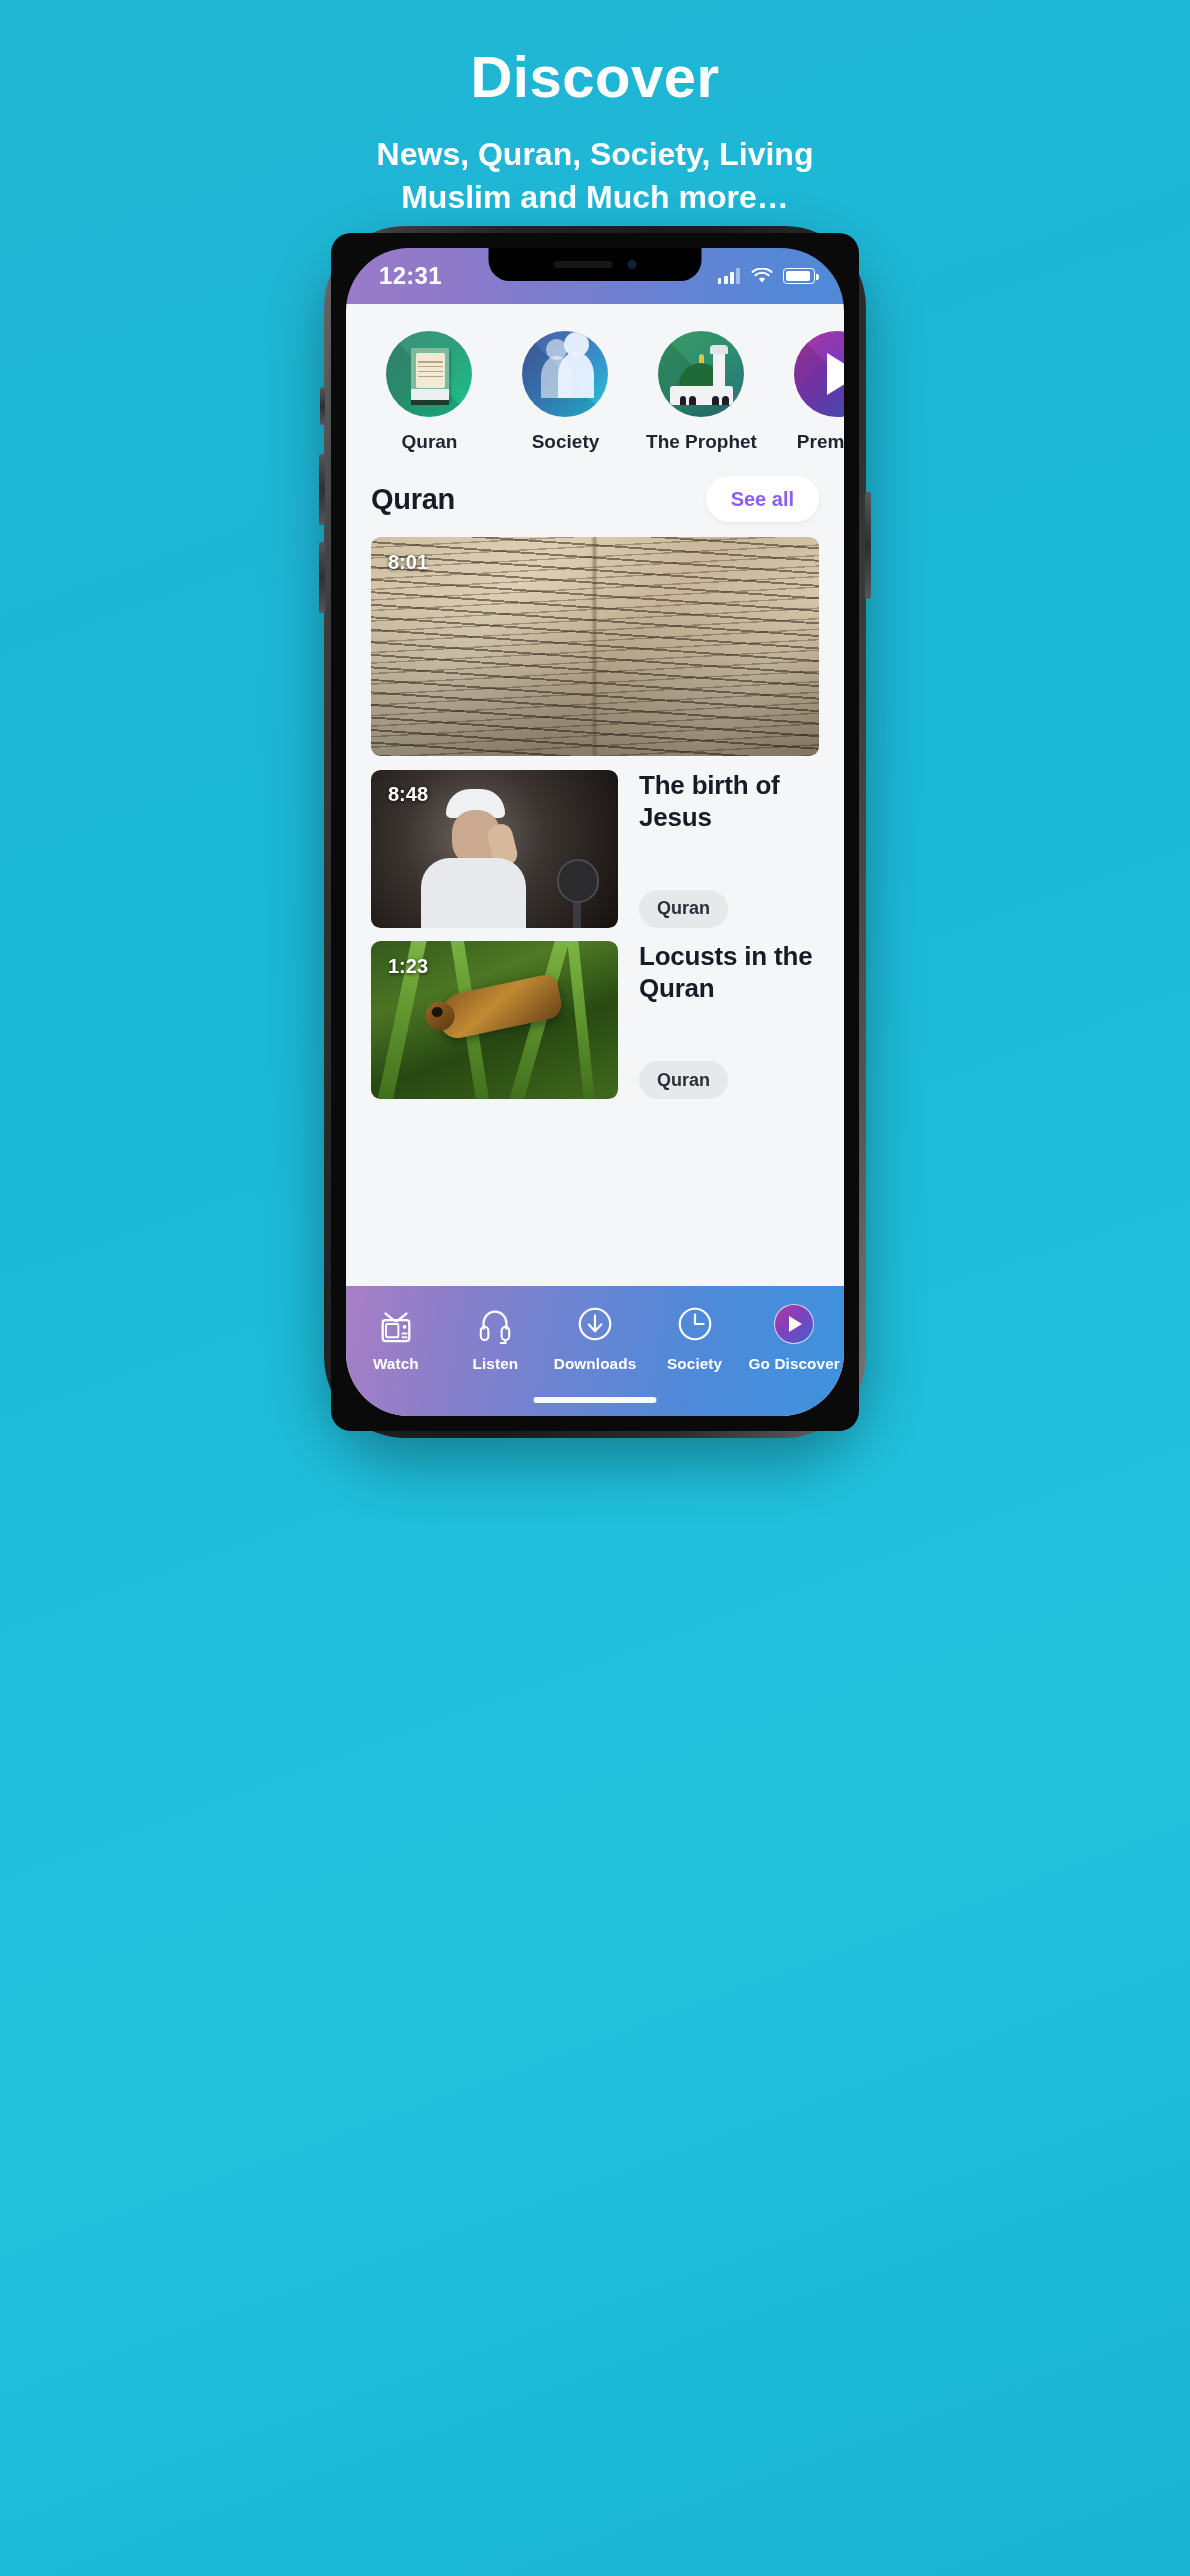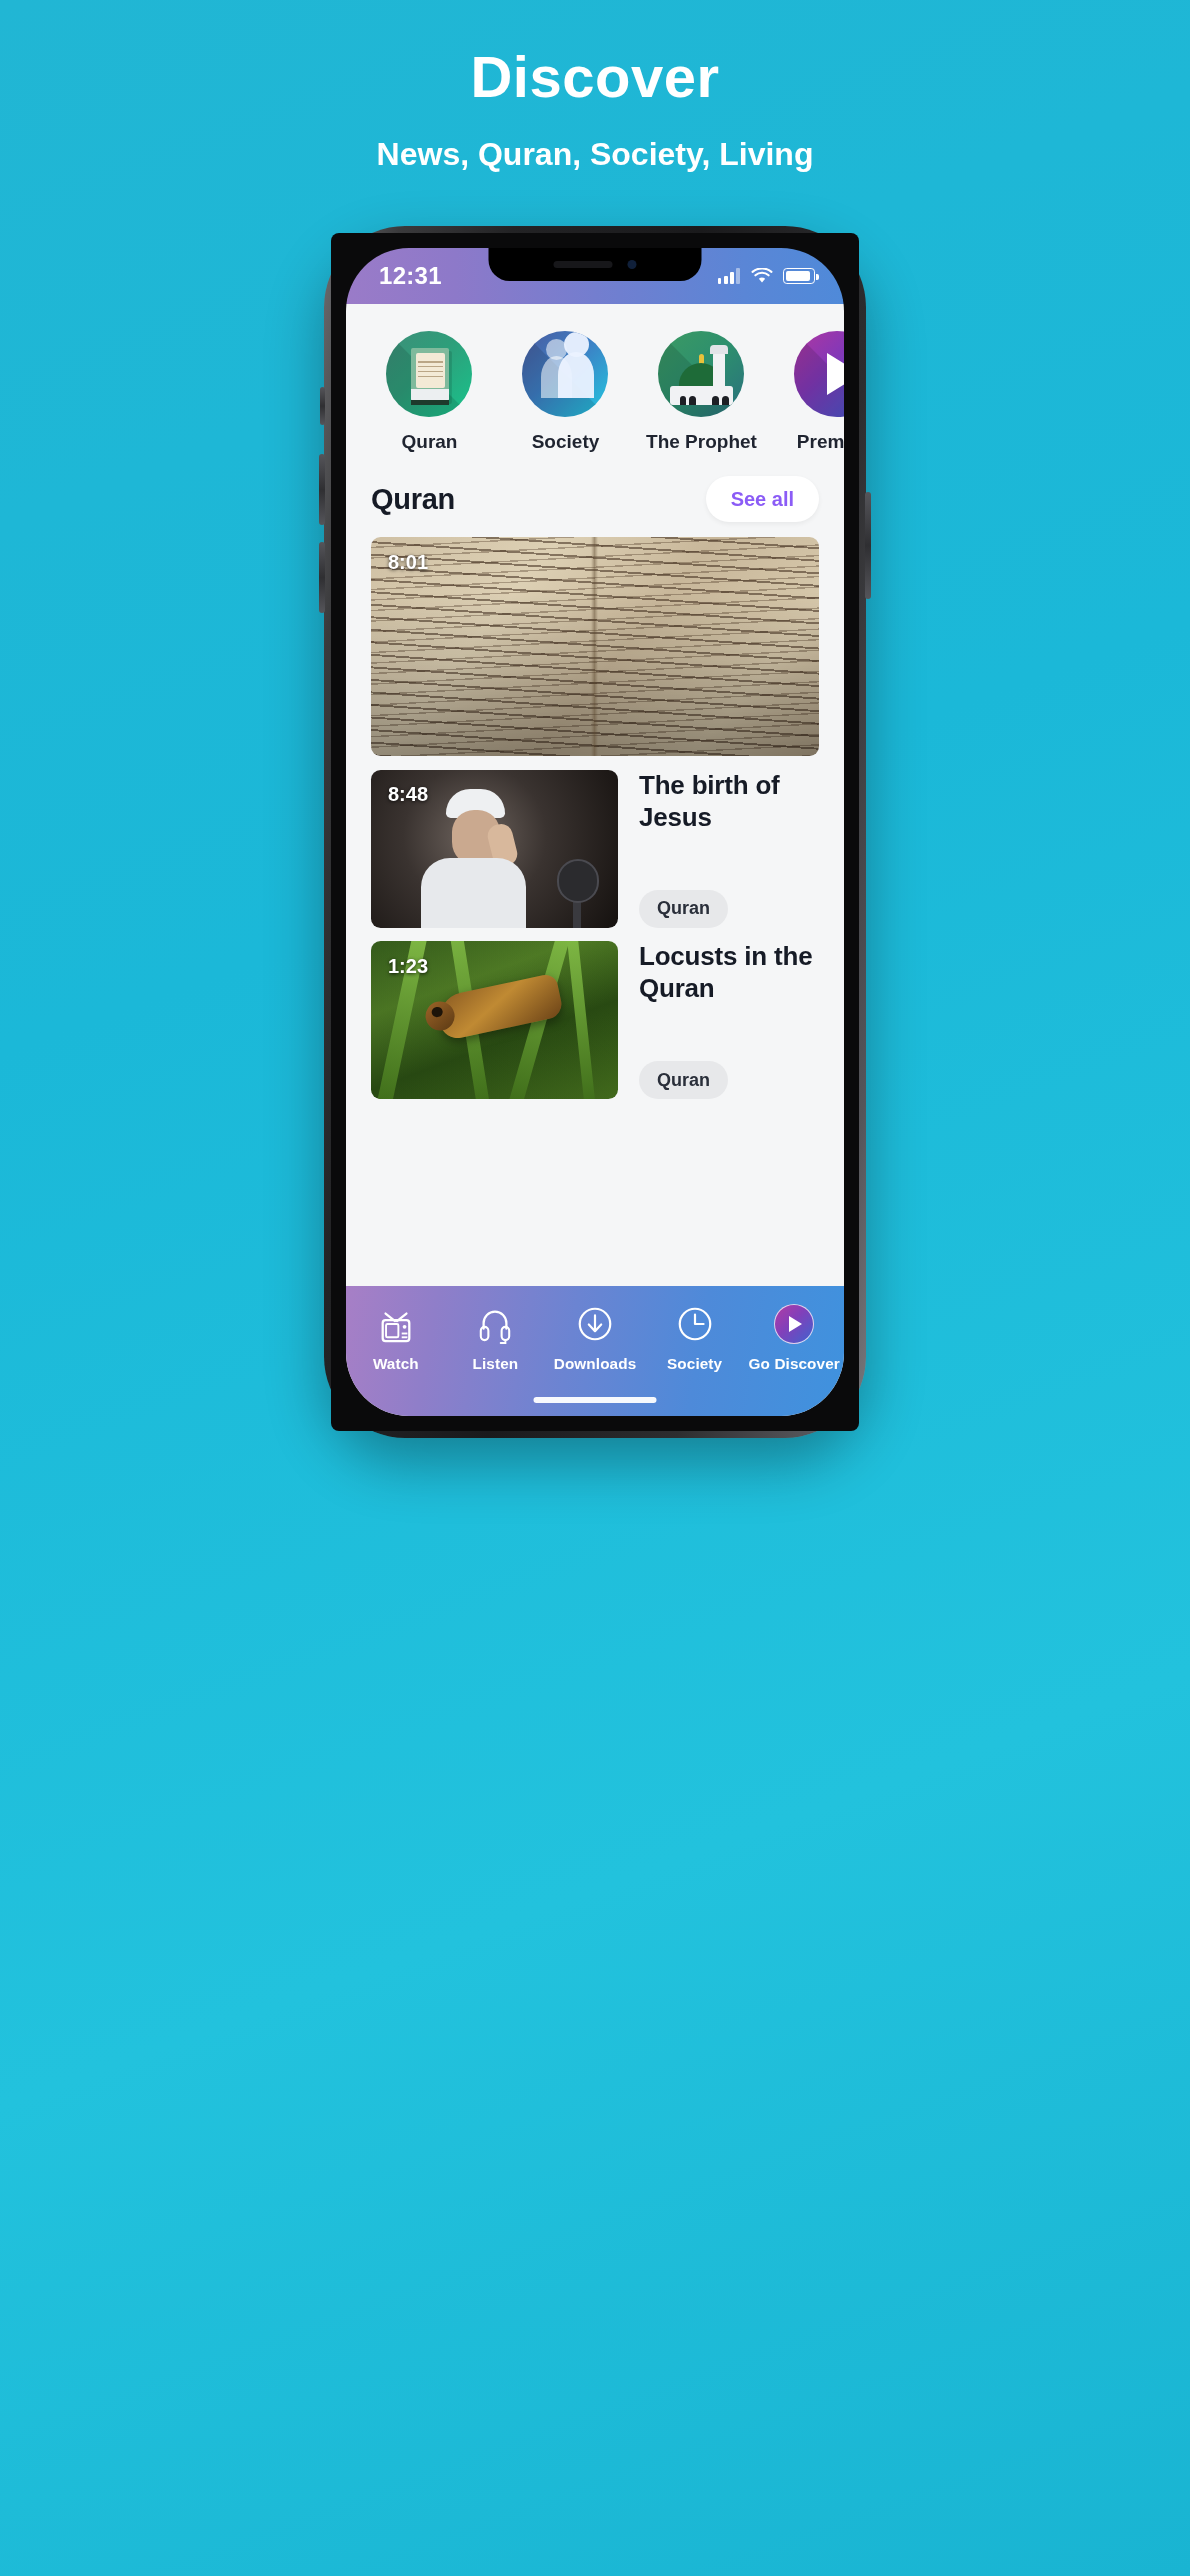--- a/index.html
+++ b/index.html
@@ -34,21 +34,21 @@
   }
   .phone-outer {
     position: absolute; inset: 0;
     border-radius: 81px;
     background: linear-gradient(100deg,#6d6d70 0%,#3a3a3c 10%,#232325 25%,#1a1a1c 50%,#2d2d2f 75%,#55555a 92%,#7a7a7e 100%);
     box-shadow: 0 25px 58px rgba(0,0,0,0.32);
     padding: 6.7px;
   }
   .phone-band {
     position: absolute; inset: 6.7px;
-    border-radius: 8px;
+    border-radius: 20px;
     background: #0a0a0b;
     padding: 8.6px;
   }
   .phone-screen {
     position: absolute; inset: 15.3px;
     border-radius: 63px;
     background: #000;
     overflow: hidden;
   }
   
@@ -264,20 +264,21 @@
   .prem-circle i{width:0;height:0;border-style:solid;border-width:8.6px 0 8.6px 13.4px;
     border-color:transparent transparent transparent #fff;margin-left:2.9px;display:block;}
 </style>
 </head>
 <body>
 
 <div class="promo">
   <div class="promo-title">Discover</div>
   <div class="promo-sub">
     <div>News, Quran, Society, Living</div>
+    <div>Muslim and Much more…</div>
   </div>
 </div>
 
 <div class="phone-wrap">
   <div class="phone-outer">
     <div class="btn-side btn-silent"></div>
     <div class="btn-side btn-vup"></div>
     <div class="btn-side btn-vdn"></div>
     <div class="btn-side btn-power"></div>
 

